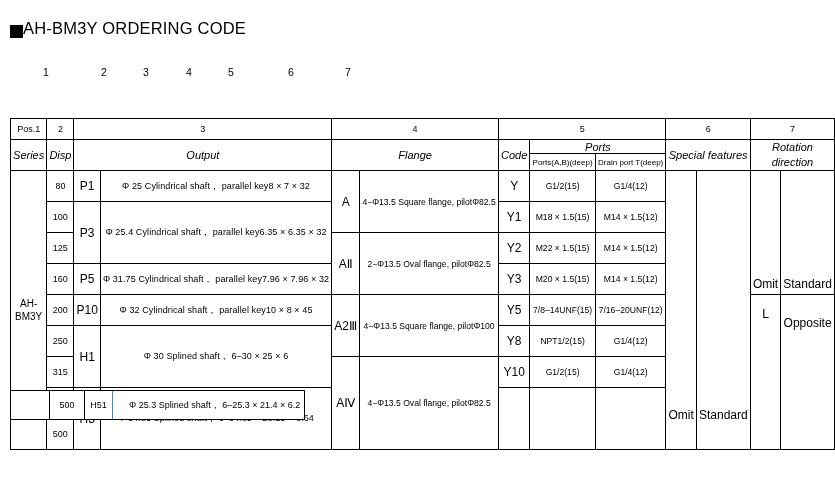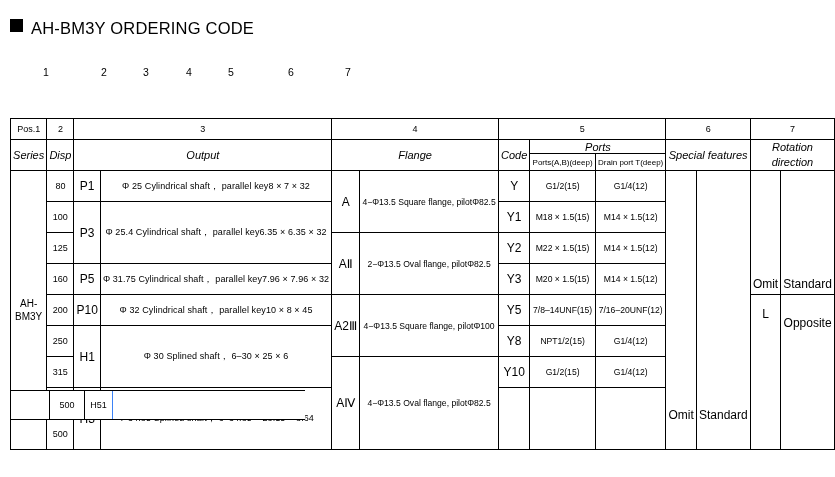--- a/index.html
+++ b/index.html
@@ -15,22 +15,21 @@
     position: relative;
     overflow: hidden;
   }
 
   
   #title-row {
     position: absolute;
     left: 10px;
     top: 19px;
     display: flex;
-    align-items: flex-start;
-    gap: 8px;
+    align-items: flex-end;
   }
   #title-bullet {
     width: 13px;
     height: 13px;
     background: #000;
     display: inline-block;
   }
   #title-text {
     font-size: 16.5px;
     letter-spacing: 0.2px;
@@ -290,13 +289,14 @@
     <td class="disp-cell">500</td>
   </tr>
 
 </tbody>
   </table>
 
 <div id="h51-overlay" style="position:absolute;left:10px;top:390px;width:295px;height:30px;display:flex;align-items:center;background:#fff;border-top:1px solid #000;border-bottom:1.6px solid #000;box-sizing:border-box">
   <div style="width:40px;height:100%;border-left:1.6px solid #000;border-right:1px solid #000;box-sizing:border-box"></div>
   <div style="width:35px;height:100%;border-right:1px solid #000;box-sizing:border-box;display:flex;align-items:center;justify-content:center;font-size:9px">500</div>
   <div style="width:28px;height:100%;border-right:1px solid #3b82f6;box-sizing:border-box;display:flex;align-items:center;justify-content:center;font-size:9px">H51</div>
+  <div style="flex:1;height:100%;border-right:1px solid #000;box-sizing:border-box;display:flex;align-items:center;padding-left:16px;font-size:9px">Φ 25.3 Splined shaft， 6–25.3 × 21.4 × 6.2</div>
 </div>
 
 </body></html>

